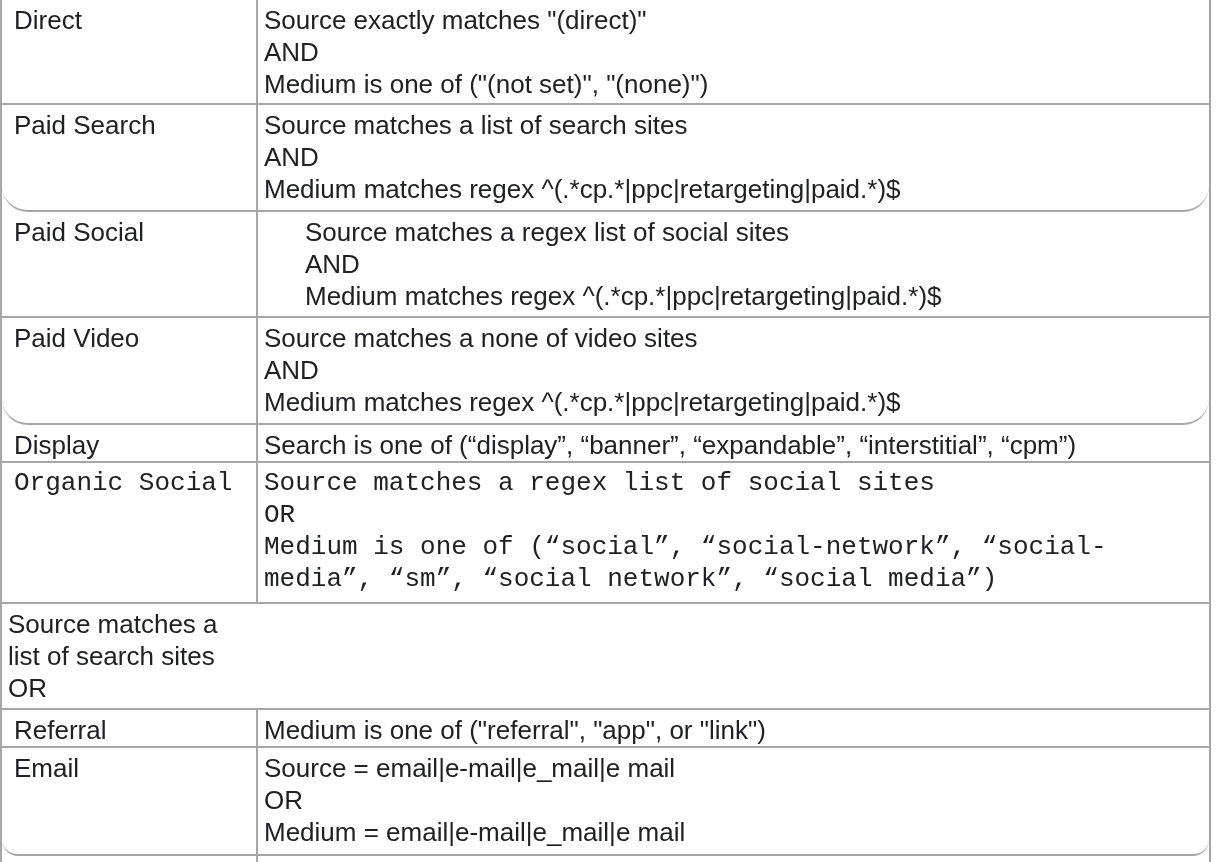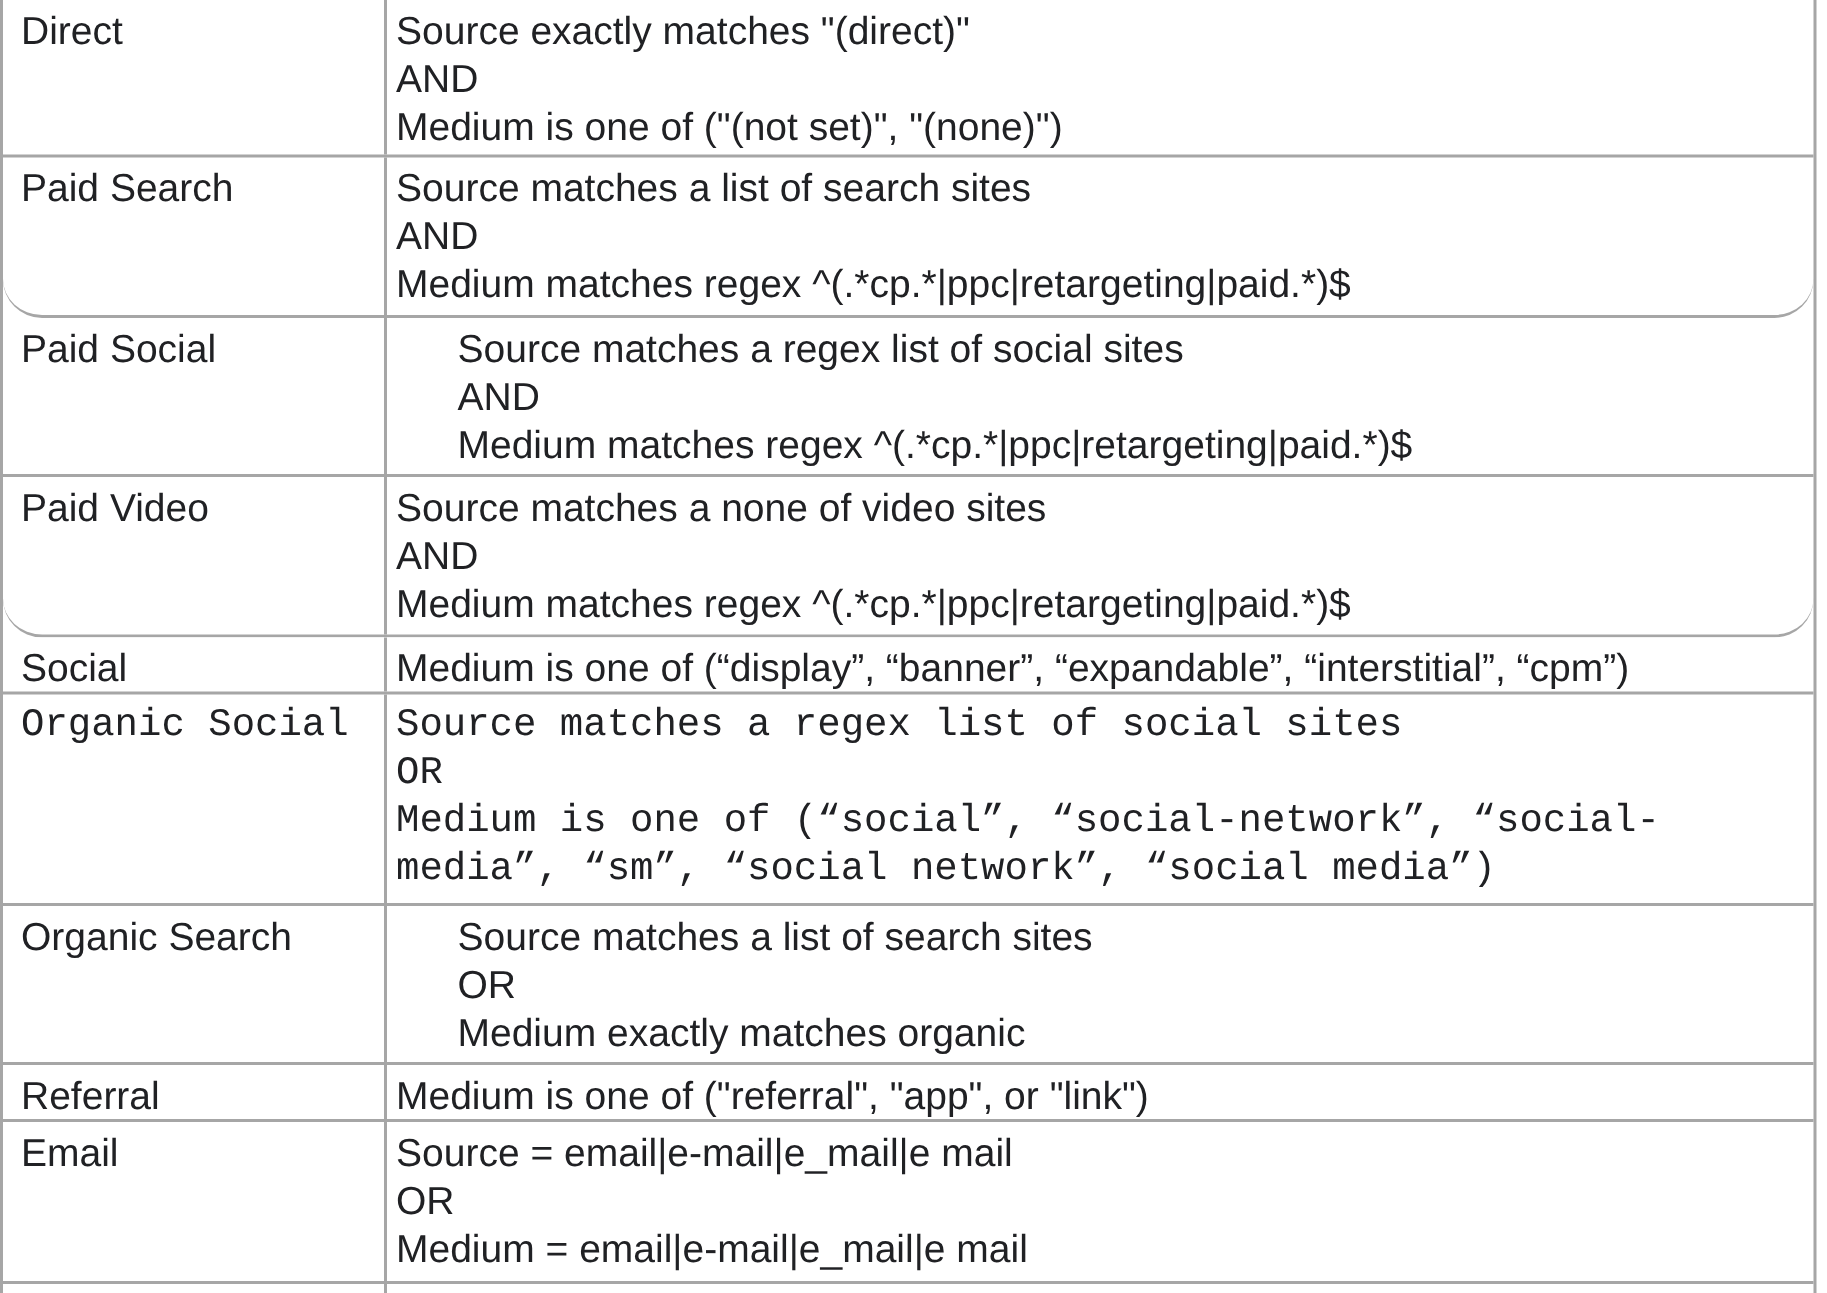--- a/index.html
+++ b/index.html
@@ -46,21 +46,21 @@
     padding-left: 6px;
     padding-right: 8px;
     white-space: pre-line;
   }
   
   .h-105 { height: 105px; }
   .h-107 { height: 107px; border-radius: 26px; }
   .h-106 { height: 106px; gap: 41px; }
   .h-38  { height: 38px; }
   .h-141 { height: 141px; font-family: Liberation Mono, monospace; }
-  .h-108 { height: 108px; }
+  .h-108 { height: 108px; border-radius: 16px; }
   .h-6   { height: 6px; }
 </style>
 </head>
 <body>
 
 <div class="channel-table">
 
   <div class="t-row h-105">
     <div class="cell name">Direct</div>
     <div class="cell def">Source exactly matches "(direct)"
@@ -83,33 +83,32 @@
   </div>
 
   <div class="t-row h-107">
     <div class="cell name">Paid Video</div>
     <div class="cell def">Source matches a none of video sites
 AND
 Medium matches regex ^(.*cp.*|ppc|retargeting|paid.*)$</div>
   </div>
 
   <div class="t-row h-38">
-    <div class="cell name">Social</div>
-    <div class="cell def">Medium is one of (“display”, “banner”, “expandable”, “interstitial”, “cpm”)</div>
+    <div class="cell name">Display</div>
+    <div class="cell def">Search is one of (“display”, “banner”, “expandable”, “interstitial”, “cpm”)</div>
   </div>
 
   <div class="t-row h-141">
     <div class="cell name">Organic Social</div>
     <div class="cell def">Source matches a regex list of social sites
 OR
 Medium is one of (“social”, “social-network”, “social-media”, “sm”, “social network”, “social media”)</div>
   </div>
 
   <div class="t-row h-106">
-    <div class="cell name">Organic Search</div>
     <div class="cell def">Source matches a list of search sites
 OR
 Medium exactly matches organic</div>
   </div>
 
   <div class="t-row h-38">
     <div class="cell name">Referral</div>
     <div class="cell def">Medium is one of ("referral", "app", or "link")</div>
   </div>
 

